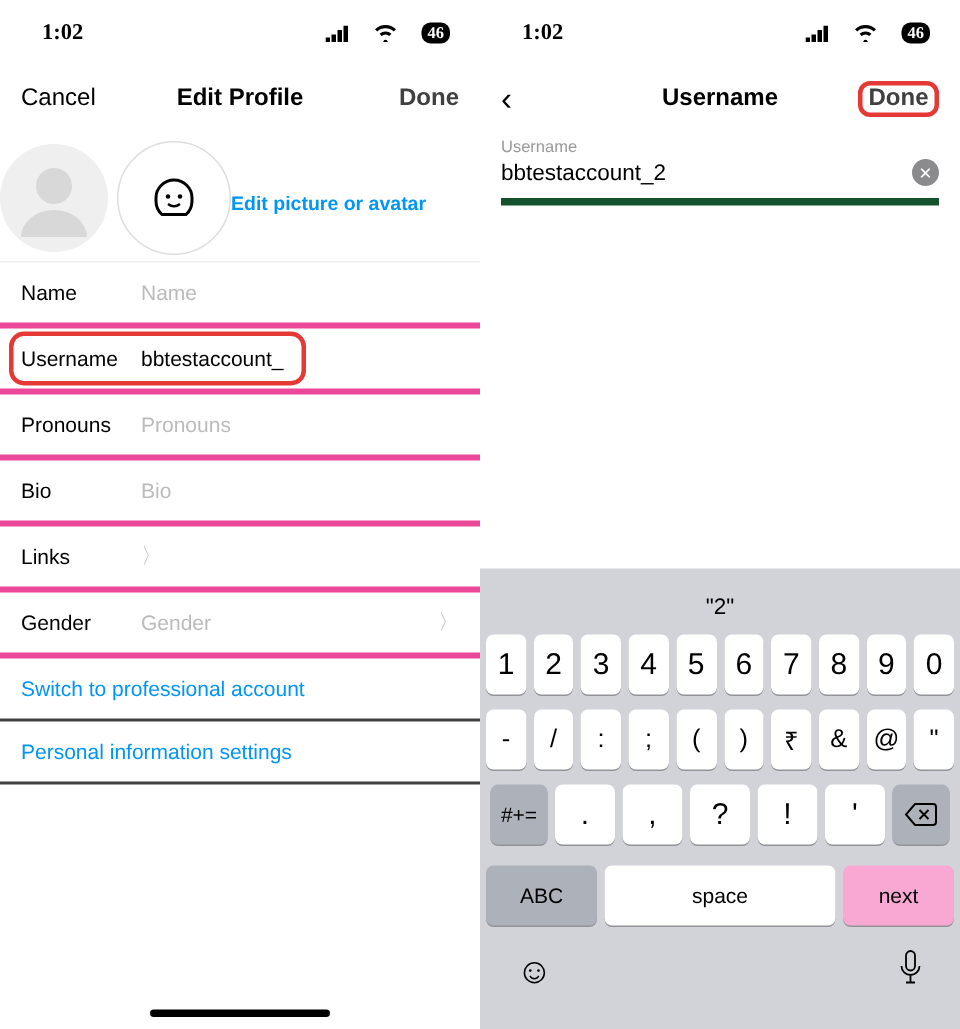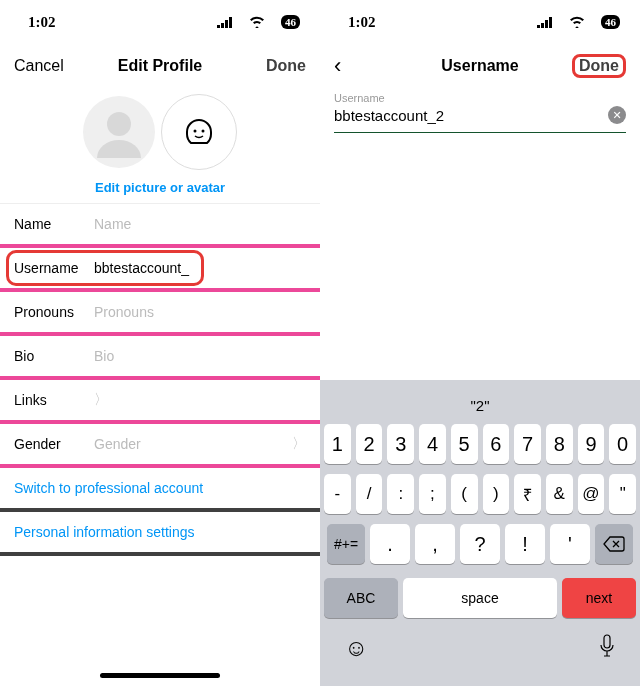--- a/index.html
+++ b/index.html
@@ -7,53 +7,53 @@
     .pane { width: 320px; height: 686px; position: relative; background: #fff; display: flex; flex-direction: column; }
     .status-bar { height: 44px; display: flex; justify-content: space-between; align-items: center; padding: 0 20px 0 28px; font-size: 15px; font-weight: 600; font-family: Liberation Serif, serif; }
     .status-right { display: flex; align-items: center; gap: 16px; }
     .battery { background: #000; color: #fff; font-size: 11px; font-weight: 600; padding: 1px 4px; border-radius: 6px; }
     .cell-icon, .wifi-icon { display: inline-flex; }
     .nav-bar { height: 44px; display: flex; align-items: center; justify-content: space-between; padding: 0 14px; position: relative; }
     .nav-title { position: absolute; left: 50%; transform: translateX(-50%); font-size: 16px; font-weight: 600; }
     .nav-left { font-size: 16px; }
     .nav-right { font-size: 16px; font-weight: 600; color: #404040; }
     .red-box { border: 3px solid #e53935; border-radius: 8px; padding: 0 4px; }
-    .avatar-section { padding: 6px 0 4px; display: flex; flex-direction: column; align-items: center; }
+    .avatar-section { padding: 6px 0 4px; display: flex; flex-direction: row; align-items: center; }
     .avatar-row { display: flex; gap: 6px; align-items: center; }
     .avatar-circle { width: 72px; height: 72px; border-radius: 50%; background: #efefef; display: flex; align-items: center; justify-content: center; }
     .avatar-placeholder { width: 68px; height: 68px; }
     .avatar-ring { width: 76px; height: 76px; border-radius: 50%; border: 1px solid #ddd; display: flex; align-items: center; justify-content: center; background: #fff; }
     .face-icon { width: 30px; height: 30px; }
     .edit-link { color: #0095f6; font-size: 13px; font-weight: 600; margin-top: 10px; margin-bottom: 4px; }
     .form-rows { border-top: 1px solid #eee; }
     .form-row { display: flex; align-items: center; padding: 10px 14px; border-bottom: 4px solid #ec4899; min-height: 44px; position: relative; }
     .form-label { width: 80px; font-size: 14px; flex-shrink: 0; }
     .form-value { font-size: 14px; color: #000; flex: 1; }
     .form-placeholder { font-size: 14px; color: #bbb; flex: 1; }
     .chevron { color: #c0c0c0; font-size: 14px; }
     .row-highlight { position: absolute; left: 6px; right: 116px; top: 2px; bottom: 2px; border: 3px solid #e53935; border-radius: 10px; pointer-events: none; }
-    .link-row { padding: 12px 14px; border-bottom: 4px solid #404040; font-size: 14px; color: #0095f6; }
+    .link-row { padding: 12px 14px; border-bottom: 2px solid #404040; font-size: 14px; color: #0095f6; }
     .home-indicator { position: absolute; bottom: 8px; left: 50%; transform: translateX(-50%); width: 120px; height: 5px; background: #000; border-radius: 3px; }
     .username-field { padding: 4px 14px 0; }
     .username-label { font-size: 11px; color: #999; margin-bottom: 2px; }
-    .username-input-row { display: flex; align-items: center; border-bottom: 1px solid #14532d; padding-bottom: 8px; }
+    .username-input-row { display: flex; align-items: center; border-bottom: 5px solid #14532d; padding-bottom: 8px; }
     .username-input { flex: 1; font-size: 15px; border: none; outline: none; }
     .clear-btn { width: 18px; height: 18px; border-radius: 50%; background: #8b8b8d; color: #fff; display: flex; align-items: center; justify-content: center; font-size: 11px; }
     .keyboard { position: absolute; bottom: 0; left: 0; right: 0; background: #d1d3d9; padding-top: 6px; }
     .hint-bar { height: 38px; display: flex; align-items: center; justify-content: center; position: relative; }
     .hint-text { font-size: 15px; }
     .kb-rows { padding: 0 4px 4px; }
     .kb-row { display: flex; gap: 5px; margin-bottom: 10px; justify-content: center; }
     .key { background: #fff; border-radius: 5px; box-shadow: 0 1px 0 rgba(0,0,0,.3); height: 40px; display: flex; align-items: center; justify-content: center; font-size: 20px; flex: 1; min-width: 0; }
     .key-dark { background: #adb1ba; }
     .key-sym { font-size: 17px; }
     .kb-bottom { display: flex; gap: 5px; padding: 0 4px 6px; }
     .key-abc { background: #adb1ba; border-radius: 5px; box-shadow: 0 1px 0 rgba(0,0,0,.3); height: 40px; width: 74px; display: flex; align-items: center; justify-content: center; font-size: 14px; }
     .key-space { background: #fff; border-radius: 5px; box-shadow: 0 1px 0 rgba(0,0,0,.3); height: 40px; flex: 1; display: flex; align-items: center; justify-content: center; font-size: 14px; }
-    .key-next { background: #ef4444; border-radius: 5px; box-shadow: 0 1px 0 rgba(0,0,0,.3); height: 40px; width: 74px; display: flex; align-items: center; justify-content: center; font-size: 14px; }
+    .key-next { background: #f9a8d4; border-radius: 5px; box-shadow: 0 1px 0 rgba(0,0,0,.3); height: 40px; width: 74px; display: flex; align-items: center; justify-content: center; font-size: 14px; }
     .kb-footer { display: flex; justify-content: space-between; align-items: center; padding: 10px 24px 24px; }
     .back-chevron { font-size: 22px; font-weight: 300; }
   </style>
 </head>
 <body>
 
 <div class="pane">
   <div class="status-bar">
     <span>1:02</span>
     <div class="status-right">

